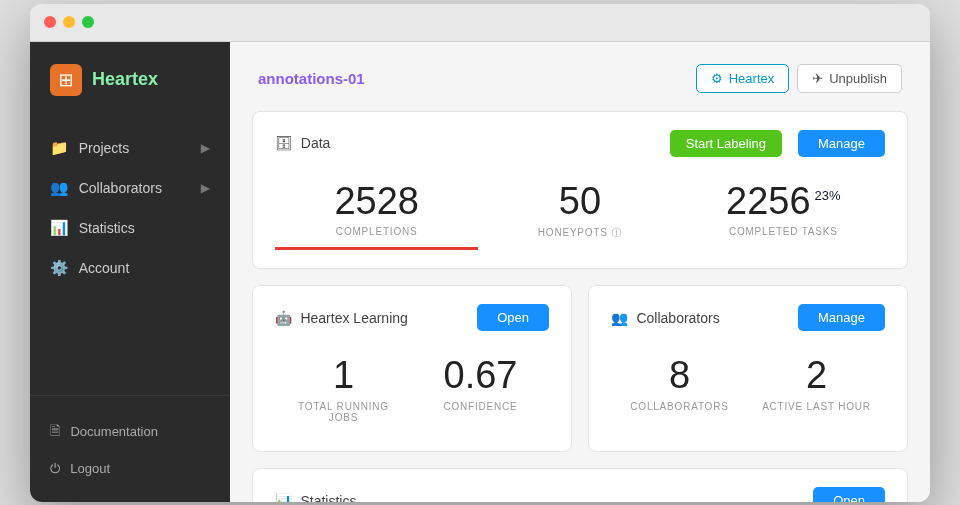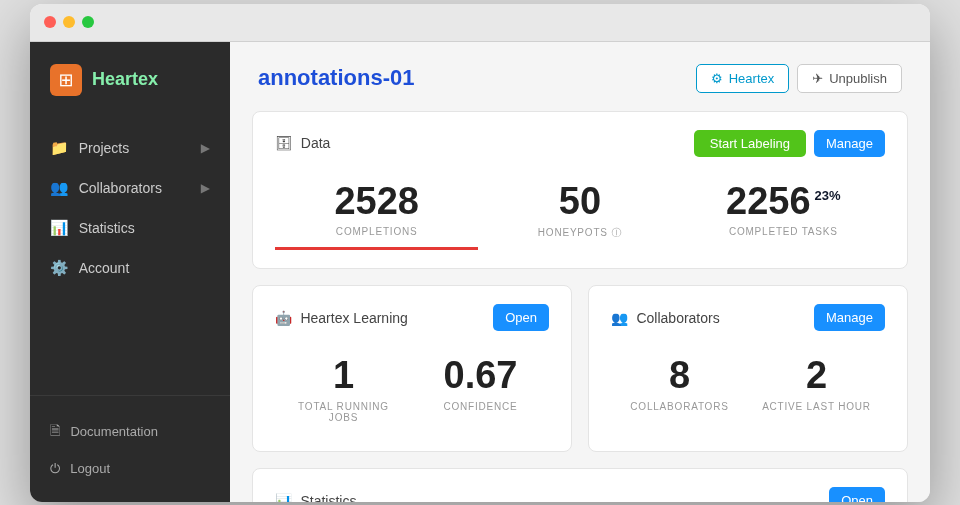--- a/index.html
+++ b/index.html
@@ -113,23 +113,23 @@
       padding: 0;
     }
     .main-header {
       display: flex;
       align-items: center;
       justify-content: space-between;
       padding: 22px 28px 18px 28px;
       background: #f5f5f5;
     }
     .project-title {
-      font-size: 22px;
+      font-size: 15px;
       font-weight: 600;
-      color: #1d4ed8;
+      color: #8b5cf6;
     }
     .header-actions {
       display: flex;
       gap: 8px;
     }
     .btn-settings {
       display: flex;
       align-items: center;
       gap: 6px;
       padding: 6px 14px;
@@ -173,35 +173,35 @@
     .card-title {
       display: flex;
       align-items: center;
       gap: 8px;
       font-size: 14px;
       color: #444;
       font-weight: 500;
     }
     .card-actions {
       display: flex;
-      gap: 8px;
+      gap: 16px;
       margin-left: 44px;
     }
     .btn-green {
       padding: 6px 16px;
       background: #52c41a;
       color: white;
       border: none;
       border-radius: 5px;
       font-size: 13px;
       cursor: pointer;
       font-weight: 500;
     }
     .btn-blue {
-      padding: 6px 12px;
+      padding: 6px 20px;
       background: #1890ff;
       color: white;
       border: none;
       border-radius: 5px;
       font-size: 13px;
       cursor: pointer;
       font-weight: 500;
     }
     .stats-row {
       display: flex;
@@ -210,21 +210,21 @@
     .stat-item {
       flex: 1;
       text-align: center;
       padding: 6px 10px 10px;
     }
     .stat-item.underline {
       border-bottom: 3px solid #e53935;
     }
     .stat-value {
       font-size: 38px;
-      font-weight: 700;
+      font-weight: 400;
       color: #222;
       line-height: 1.1;
     }
     .stat-value-with-badge {
       display: flex;
       align-items: flex-start;
       justify-content: center;
       gap: 4px;
     }
     .stat-badge {

